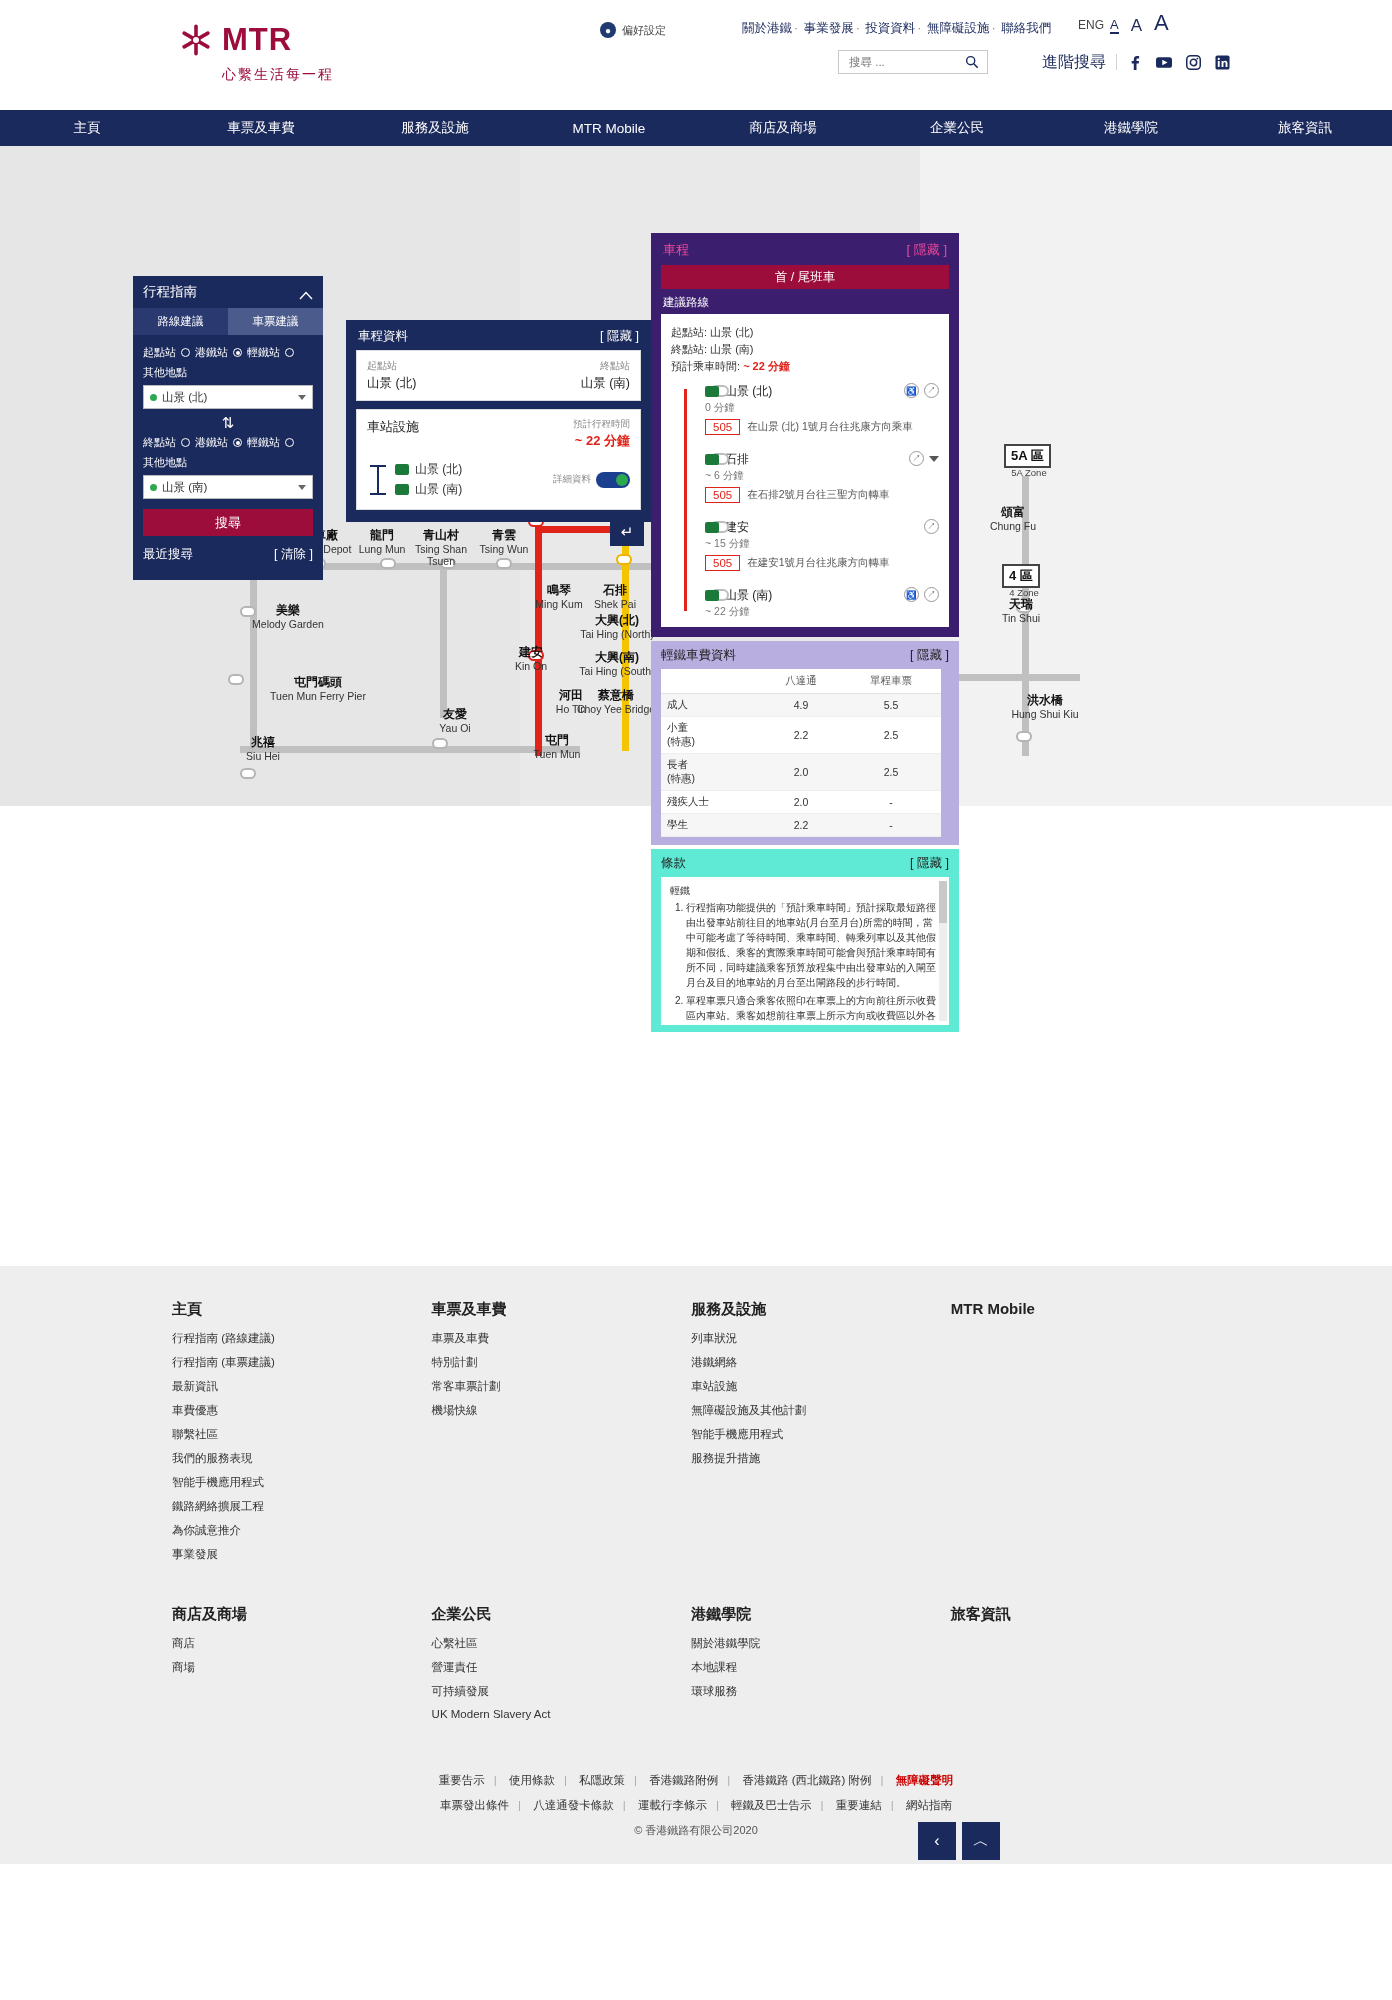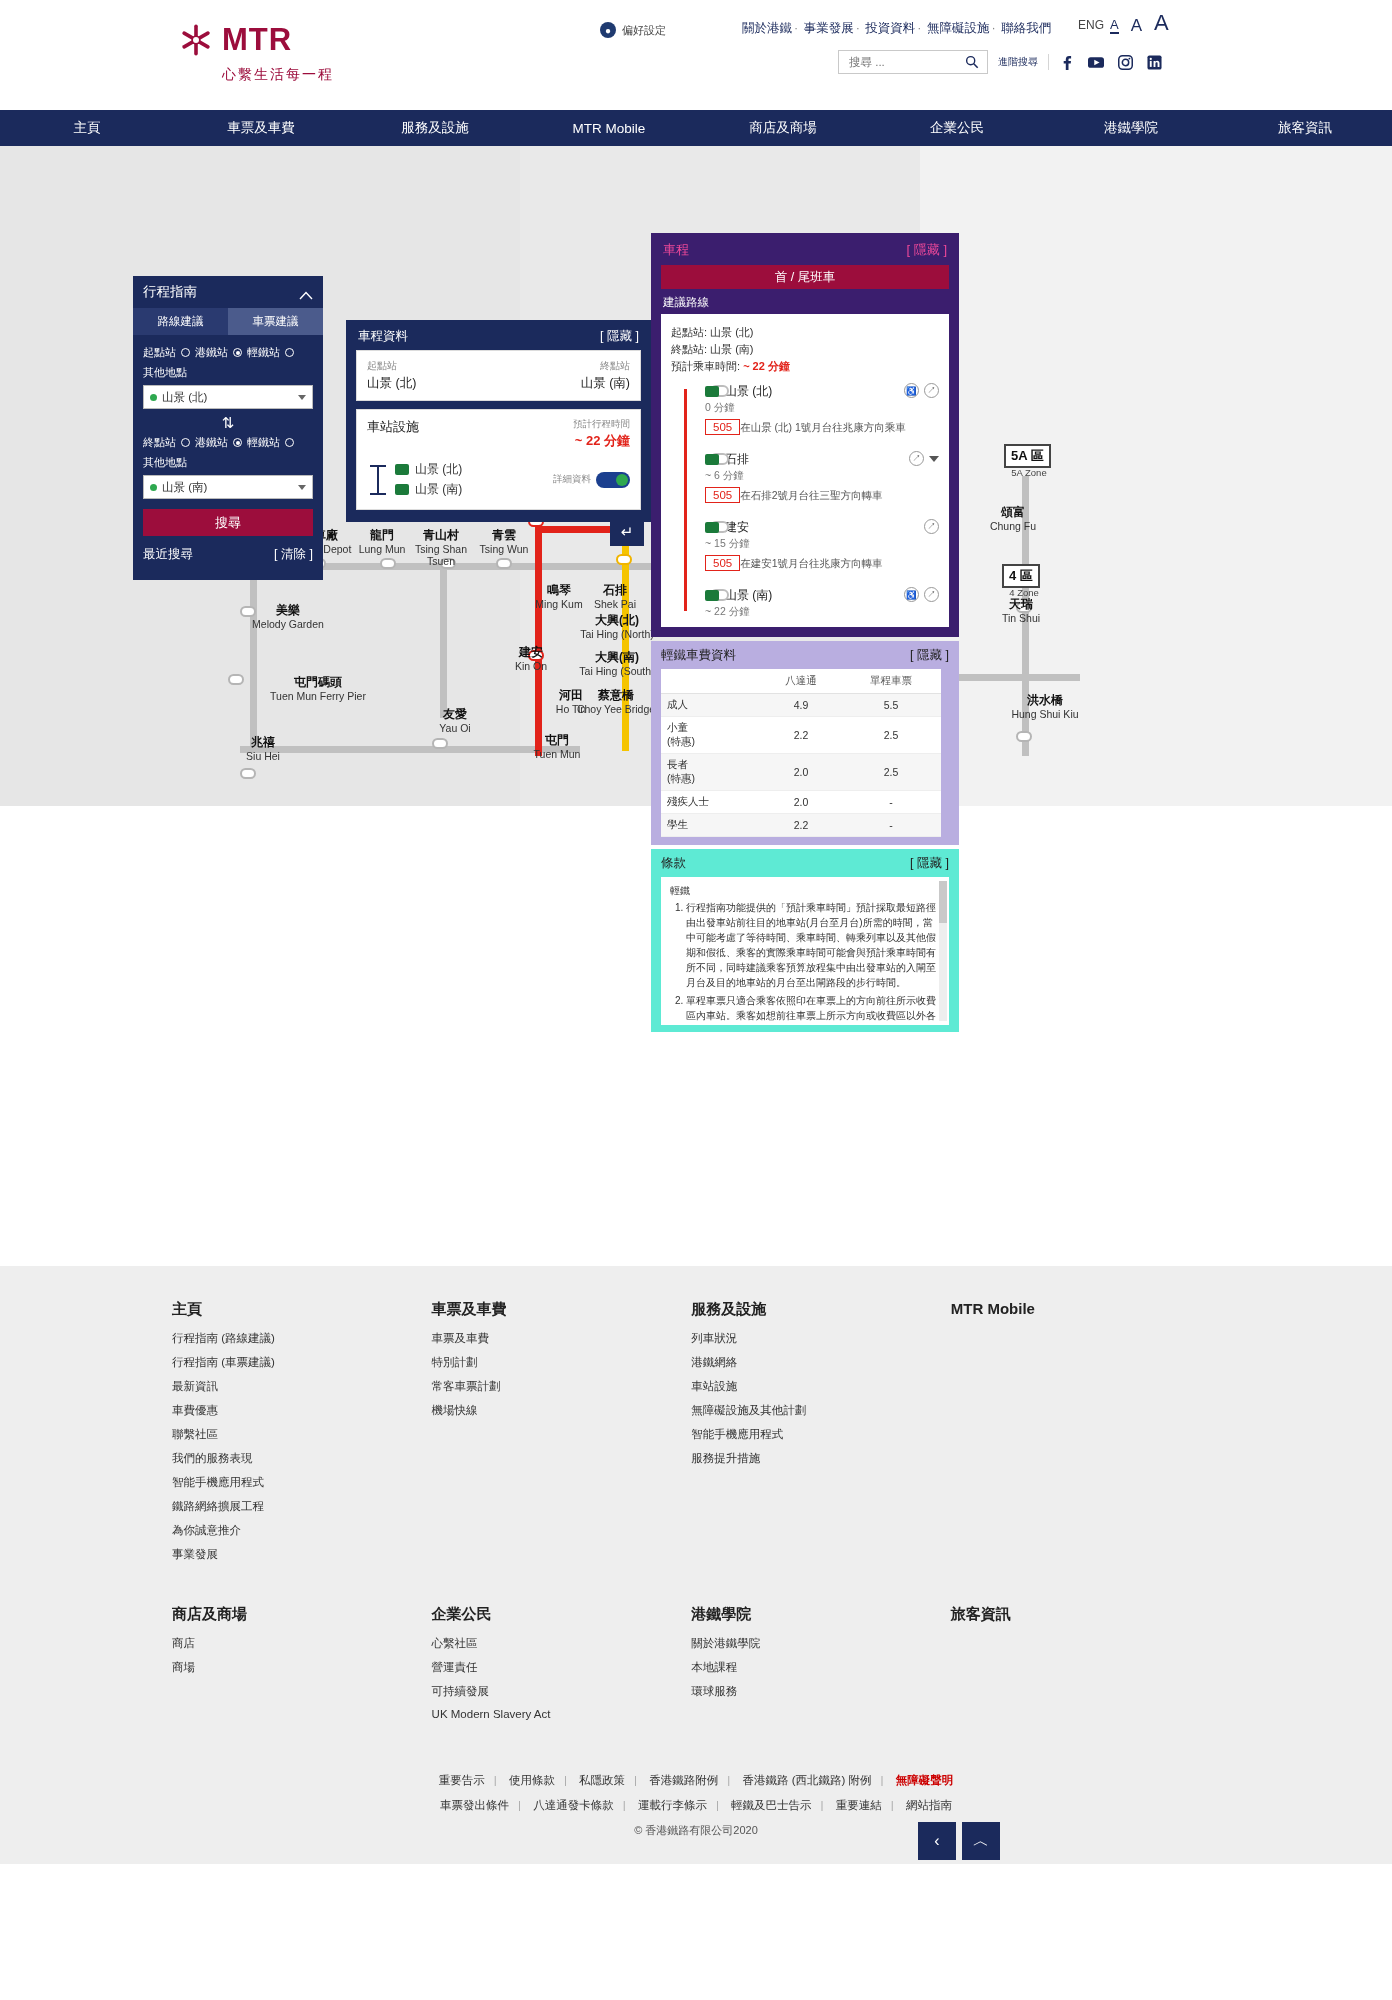--- a/index.html
+++ b/index.html
@@ -35,21 +35,21 @@
   .fontsizes span { line-height:1; }
   .fs1 { font-size:13px; }
   .fs2 { font-size:17px; }
   .fs3 { font-size:22px; }
   .fs-underline { border-bottom:2px solid #1b2a5c; padding-bottom:1px; }
 
   .searchrow { position:absolute; left:838px; top:50px; display:flex; align-items:center; gap:10px; }
   .searchbox { width:150px; height:24px; border:1px solid #c9c9c9; display:flex; align-items:center; padding:0 4px 0 8px; background:#fff; }
   .searchbox input { border:0; outline:0; font-size:11.5px; width:118px; color:#666; background:transparent; font-family:"Liberation Sans", sans-serif;}
   .mag { width:14px; height:14px; position:relative; }
-  .adv-search { font-size:10px; color:#1b2a5c; }
+  .adv-search { font-size:16px; color:#1b2a5c;margin-left:44px; }
   .divider-v { width:1px; height:16px; background:#d5d5d5; }
   .socials { display:flex; align-items:center; gap:13px; }
   .soc { width:16px; height:16px; color:#1b2a5c; display:flex; align-items:center; justify-content:center; }
 
   
   .nav { height:36px; background:#1b2a5c; display:flex; align-items:stretch; }
   .nav-inner { width:1392px; display:flex; }
   .nav-item { flex:1; display:flex; align-items:center; justify-content:center; color:#fff; font-size:13.5px; cursor:pointer; }
   .nav-item.first { background:#1b2a5c; }
 
@@ -129,21 +129,21 @@
   .timeline { position:relative; margin-top:8px; padding-left:34px;}
   .tl-line { position:absolute; left:13px; top:6px; bottom:8px; width:3px; background:#e2231a;}
   .tl-node { position:absolute; left:5px; width:19px; height:12px; border:2px solid #bdbdbd; border-radius:6px; background:#fff;}
   .tl-item { position:relative; min-height:34px; }
   .tl-row { display:flex; align-items:flex-start; justify-content:space-between;}
   .tl-name { font-size:12px; color:#222; display:flex; align-items:center; gap:6px;}
   .tl-min { font-size:10.5px; color:#777; margin-top:1px;}
   .tl-icons { display:flex; align-items:center; gap:5px;}
   .circ { width:15px; height:15px; border-radius:50%; border:1px solid #999; color:#555; font-size:8.5px; display:flex; align-items:center; justify-content:center;}
   .chev-dn { width:0;height:0;border-left:5px solid transparent;border-right:5px solid transparent;border-top:6px solid #555;}
-  .instr { display:flex; align-items:flex-end; margin:4px 0 8px;}
+  .instr { display:flex; align-items:center; gap:7px; margin:4px 0 8px;}
   .rtbadge { border:1px solid #e2231a; color:#e2231a; font-size:11.5px; padding:1px 7px; background:#fff;}
   .instr-txt { font-size:10.5px; color:#555;}
 
   .res-fare { margin-top:4px; background:#b9aee0; padding:0 0 8px;}
   .res-fare-head { height:28px; display:flex; align-items:center; justify-content:space-between; padding:0 10px; font-size:12.5px; color:#222;}
   .fare-table { width:280px; margin:0 10px; background:#fff; border-collapse:collapse; font-size:10.5px;}
   .fare-table th { font-weight:normal; color:#555; padding:5px 6px; text-align:center; border-bottom:1px solid #e2e2e2; }
   .fare-table th.first { text-align:left; }
   .fare-table td { padding:4px 6px; text-align:center; color:#333; border-bottom:1px solid #eee;}
   .fare-table td.first { text-align:left; }

